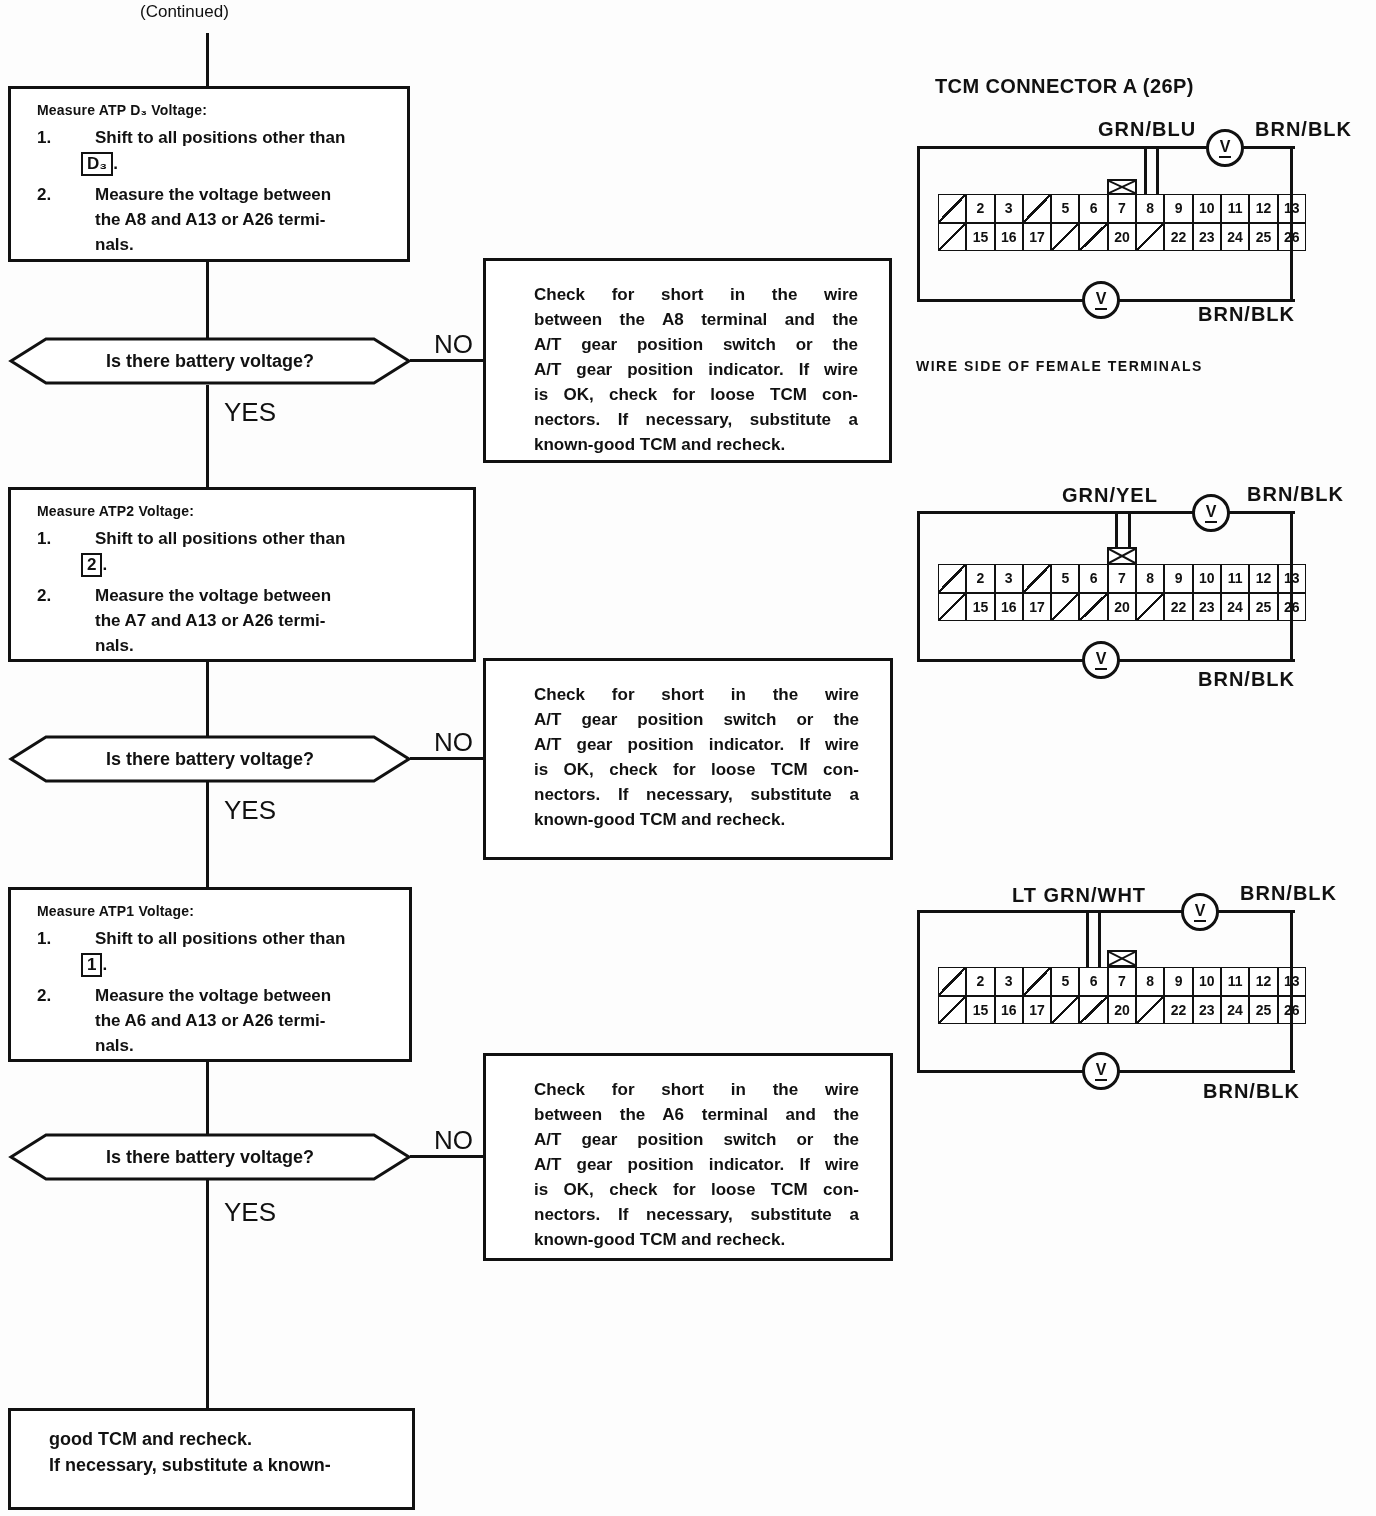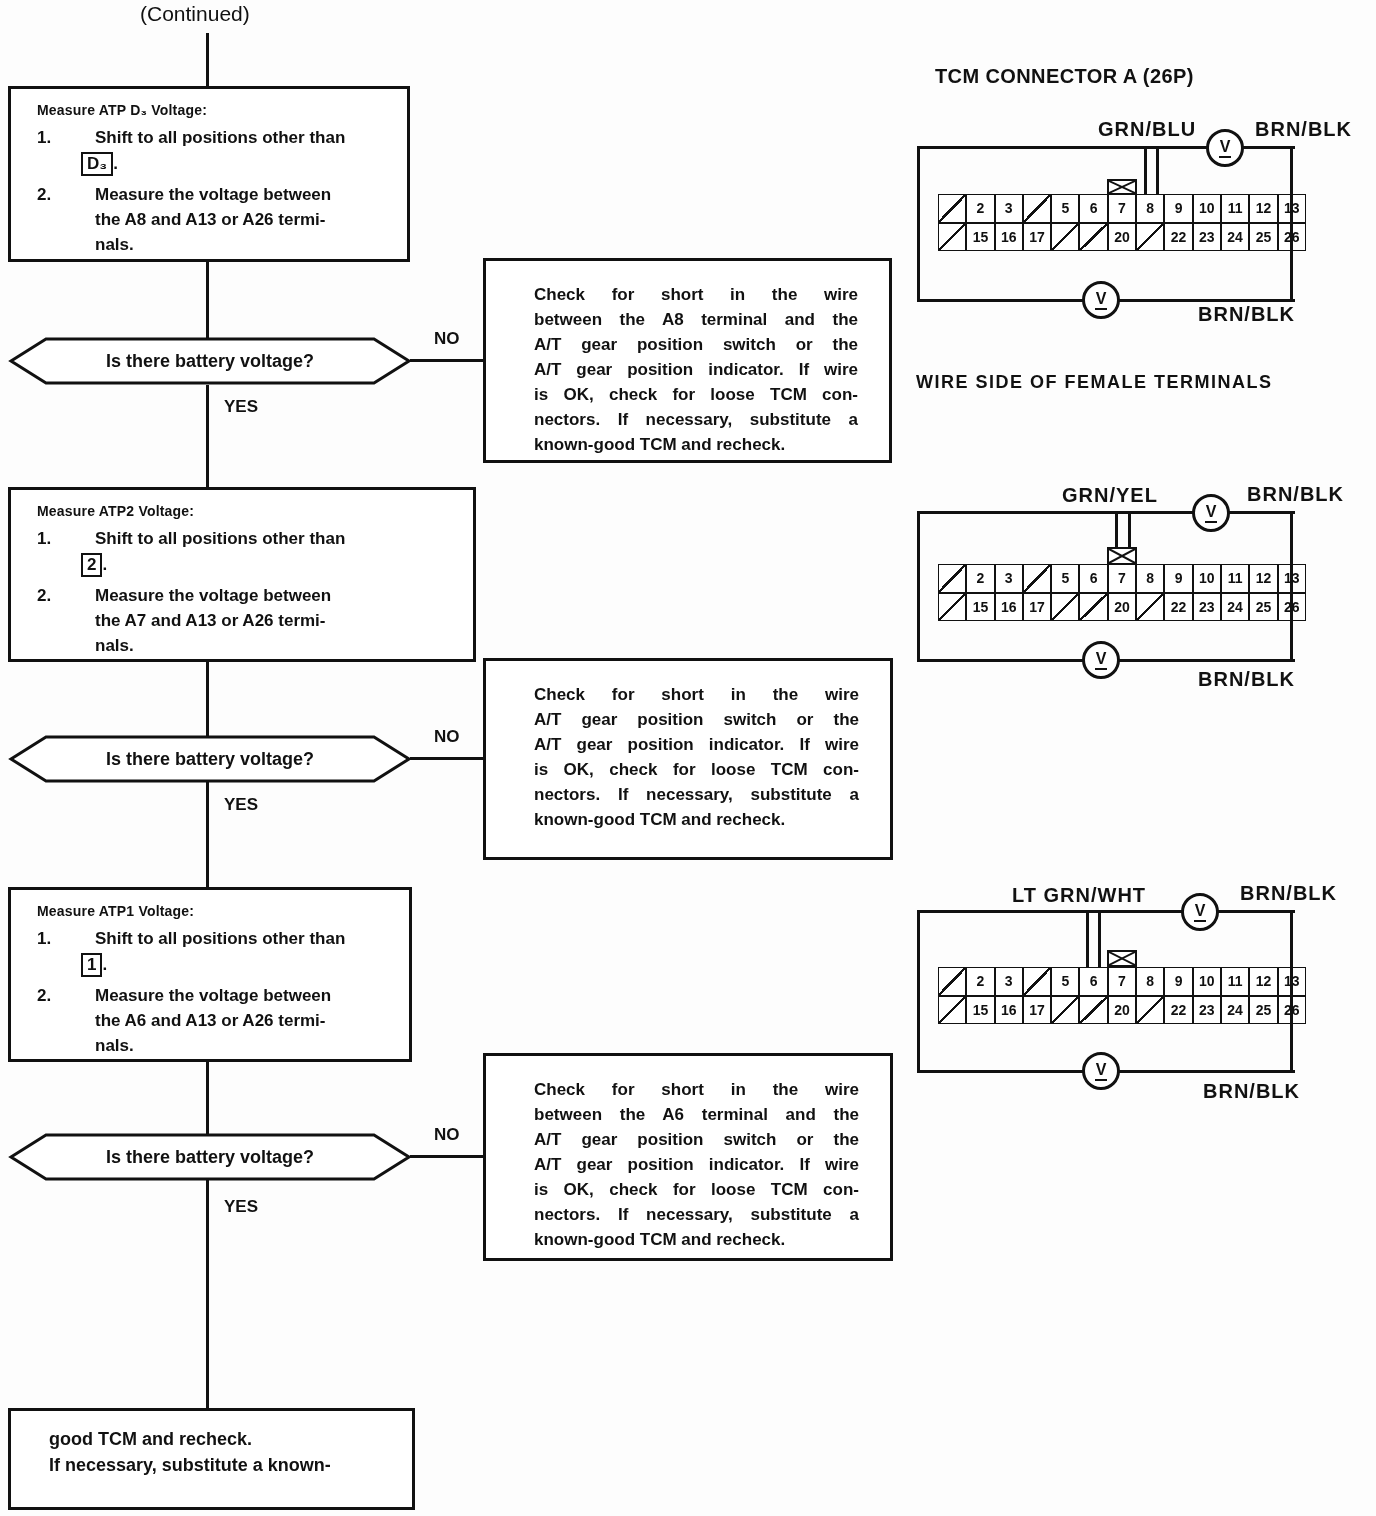--- a/index.html
+++ b/index.html
@@ -28,40 +28,40 @@
   .jline:last-child{text-align-last:left;}
   .fbox{padding:15px 14px 0 38px;}
   .fline{font-size:18px;font-weight:bold;line-height:26px;}
 
   
   .hex{position:absolute;width:404px;height:50px;z-index:2;}
   .hex svg{position:absolute;left:0;top:0;}
   .hex polygon{fill:#fff;stroke:#111;stroke-width:3;}
   .hex-text{position:absolute;left:0;top:0;width:100%;height:100%;display:flex;align-items:center;justify-content:center;font-size:18px;font-weight:bold;}
 
-  .lbl{position:absolute;font-size:17px;font-weight:bold;z-index:2;white-space:nowrap;}
+  .lbl{position:absolute;font-size:26px;font-weight:normal;z-index:2;white-space:nowrap;}
 
   
   .ctitle{position:absolute;font-size:20px;font-weight:bold;letter-spacing:.4px;white-space:nowrap;z-index:2;}
-  .caption{position:absolute;font-size:18px;font-weight:bold;letter-spacing:1.5px;white-space:nowrap;z-index:2;margin-top:14px;}
+  .caption{position:absolute;font-size:14px;font-weight:bold;letter-spacing:1.5px;white-space:nowrap;z-index:2;}
   .wlabel{position:absolute;font-size:20px;font-weight:bold;letter-spacing:1px;white-space:nowrap;z-index:2;}
 
   .pingrid{position:absolute;z-index:2;background:#fff;}
   .pinrow{display:flex;}
   .cell{box-sizing:border-box;width:28.31px;height:28.5px;border:1.5px solid #111;display:flex;align-items:center;justify-content:center;font-size:14px;font-weight:bold;background-color:#fff;}
   .cell.slash{background-image:linear-gradient(to bottom right,transparent calc(50% - 1.3px),#111 calc(50% - 1.3px),#111 calc(50% + 1.3px),transparent calc(50% + 1.3px));}
 
   .vmeter{position:absolute;width:38px;height:38px;border:3px solid #111;border-radius:50%;background:#fff;display:flex;align-items:center;justify-content:center;z-index:5;box-sizing:border-box;}
   .vmeter span{font-size:16px;font-weight:bold;line-height:1;border-bottom:2px solid #111;padding:0 1px 1px;}
 
   .xbox{position:absolute;border:2px solid #111;background:#fff;box-sizing:border-box;z-index:5;}
   .xbox svg{display:block;width:100%;height:100%;}
   .xbox line{stroke:#111;stroke-width:2.5;}
 
-  .continued{position:absolute;left:140px;top:2px;font-size:21px;z-index:2;white-space:nowrap;}
+  .continued{position:absolute;left:140px;top:2px;font-size:17px;z-index:2;white-space:nowrap;}
 </style>
 </head>
 <body>
 
 <div id="page">
 
   <div class="continued">(Continued)</div>
 
   <div class="line" style="left:206px;top:33px;width:3px;height:55px"></div>
   <div class="line" style="left:206px;top:260px;width:3px;height:80px"></div>
@@ -185,21 +185,21 @@
       </div>
   </div>
 
   <div class="box fbox" style="left:8px;top:1408px;width:407px;height:102px">
     <div>
         <div class="fline">good TCM and recheck.</div>
         <div class="fline">If necessary, substitute a known-</div>
       </div>
   </div>
 
-  <div class="ctitle" style="left:935px;top:65px">TCM CONNECTOR A (26P)</div>
+  <div class="ctitle" style="left:935px;top:75px">TCM CONNECTOR A (26P)</div>
   <div class="caption" style="left:916px;top:358px">WIRE SIDE OF FEMALE TERMINALS</div>
 
   <div class="wlabel" style="left:1098px;top:118px">GRN/BLU</div>
   <div class="wlabel" style="left:1255px;top:118px">BRN/BLK</div>
   <div class="wlabel" style="left:1198px;top:303px">BRN/BLK</div>
   <div class="wire" style="left:917px;top:146px;width:378px;height:3px"></div>
   <div class="wire" style="left:917px;top:146px;width:3px;height:156px"></div>
   <div class="wire" style="left:917px;top:299px;width:378px;height:3px"></div>
   <div class="wire wire-over" style="left:1290px;top:146px;width:3px;height:156px"></div>
   <div class="wire" style="left:1144px;top:148px;width:3px;height:48px"></div>

